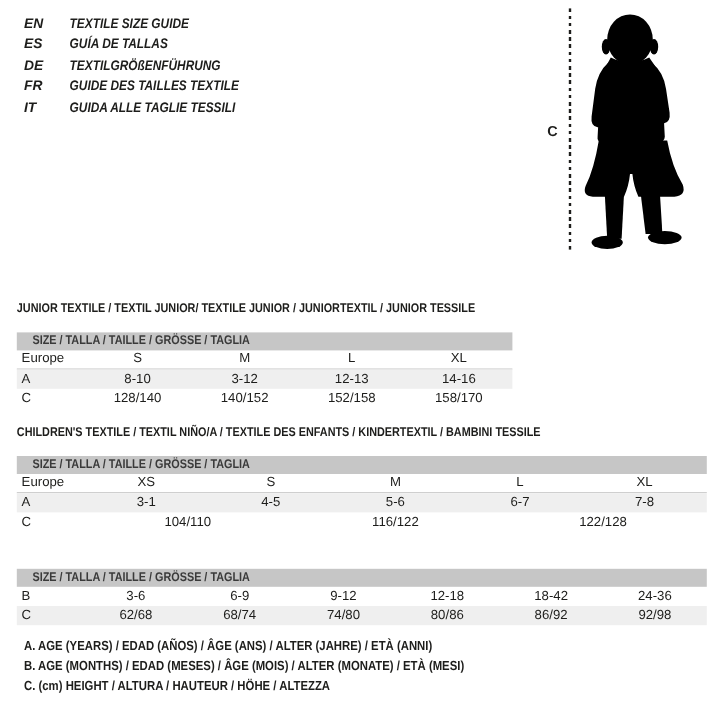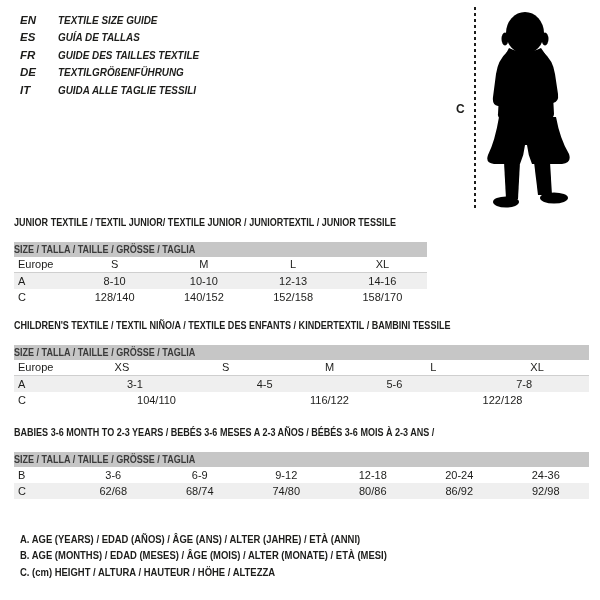--- a/index.html
+++ b/index.html
@@ -29,29 +29,29 @@
   
   .figure{position:absolute;left:455px;top:4px;width:142px;height:208px;}
   .height-label{position:absolute;left:1px;top:98px;font-size:12px;font-weight:700;}
   .dash-line{
     position:absolute;left:19px;top:3px;width:2px;height:201px;
     background:repeating-linear-gradient(to bottom,var(--text) 0 3px,transparent 3px 6px);
   }
   .baby-svg{position:absolute;left:28px;top:0;}
 
   
-  .section{position:absolute;left:14px;}
+  .section{position:absolute;left:14px;margin-top:35px;}
   .section-0{top:216px;}
   .section-1{top:319px;}
   .section-2{top:426px;}
   .section-title{font-size:10.5px;font-weight:700;line-height:13px;}
   .size-table{margin-top:13px;}
   .table-header{
     height:15px;line-height:15px;background:var(--header-bg);
-    padding-left:0;box-sizing:border-box;
+    padding-left:13px;box-sizing:border-box;
     font-weight:700;font-size:10.5px;color:#3a3a3a;
   }
   .t-row{display:flex;height:16px;line-height:16px;font-size:11px;}
   .t-row.shaded{background:var(--shade-bg);}
   .t-row.underline{height:15px;line-height:15px;border-bottom:1px solid var(--rule);align-items:center;}
   .t-label{width:56px;flex:0 0 56px;padding-left:4px;box-sizing:border-box;}
   .t-cell{flex:1;text-align:center;}
 
   
   .footnotes{position:absolute;left:20px;top:531px;}
@@ -65,26 +65,26 @@
   <div class="lang-list" id="lang-list">
       <div class="lang-row">
         <span class="lang-code">EN</span>
         <span class="lang-label cond">TEXTILE SIZE GUIDE</span>
       </div>
       <div class="lang-row">
         <span class="lang-code">ES</span>
         <span class="lang-label cond">GUÍA DE TALLAS</span>
       </div>
       <div class="lang-row">
+        <span class="lang-code">DE</span>
+        <span class="lang-label cond">TEXTILGRÖßENFÜHRUNG</span>
+      </div>
+      <div class="lang-row">
         <span class="lang-code">FR</span>
         <span class="lang-label cond">GUIDE DES TAILLES TEXTILE</span>
-      </div>
-      <div class="lang-row">
-        <span class="lang-code">DE</span>
-        <span class="lang-label cond">TEXTILGRÖßENFÜHRUNG</span>
       </div>
       <div class="lang-row">
         <span class="lang-code">IT</span>
         <span class="lang-label cond">GUIDA ALLE TAGLIE TESSILI</span>
       </div>
     </div>
 
   <div class="figure">
     <span class="height-label">C</span>
     <div class="dash-line"></div>
@@ -123,21 +123,21 @@
           <div class="t-row underline">
             <span class="t-label">Europe</span>
             <span class="t-cell">S</span>
             <span class="t-cell">M</span>
             <span class="t-cell">L</span>
             <span class="t-cell">XL</span>
           </div>
           <div class="t-row shaded">
             <span class="t-label">A</span>
             <span class="t-cell">8-10</span>
-            <span class="t-cell">10-10</span>
+            <span class="t-cell">3-12</span>
             <span class="t-cell">12-13</span>
             <span class="t-cell">14-16</span>
           </div>
           <div class="t-row">
             <span class="t-label">C</span>
             <span class="t-cell">128/140</span>
             <span class="t-cell">140/152</span>
             <span class="t-cell">152/158</span>
             <span class="t-cell">158/170</span>
           </div>
@@ -155,43 +155,43 @@
             <span class="t-cell">S</span>
             <span class="t-cell">M</span>
             <span class="t-cell">L</span>
             <span class="t-cell">XL</span>
           </div>
           <div class="t-row shaded">
             <span class="t-label">A</span>
             <span class="t-cell">3-1</span>
             <span class="t-cell">4-5</span>
             <span class="t-cell">5-6</span>
+            <span class="t-cell">6-7</span>
             <span class="t-cell">7-8</span>
           </div>
           <div class="t-row">
             <span class="t-label">C</span>
             <span class="t-cell">104/110</span>
             <span class="t-cell">116/122</span>
             <span class="t-cell">122/128</span>
           </div>
         </div>
       </div>
       <div class="section section-2">
         <div class="section-title">
-          <div class="title-line"><span class="cond">BABIES 3-6 MONTH TO 2-3 YEARS / BEBÉS 3-6 MESES A 2-3 AÑOS / BÉBÉS 3-6 MOIS À 2-3 ANS /</span></div>
         </div>
         <div class="size-table" style="width: 575px;">
           <div class="table-header"><span class="cond">SIZE / TALLA / TAILLE / GRÖSSE / TAGLIA</span></div>
           <div class="t-row">
             <span class="t-label">B</span>
             <span class="t-cell">3-6</span>
             <span class="t-cell">6-9</span>
             <span class="t-cell">9-12</span>
             <span class="t-cell">12-18</span>
-            <span class="t-cell">20-24</span>
+            <span class="t-cell">18-42</span>
             <span class="t-cell">24-36</span>
           </div>
           <div class="t-row shaded">
             <span class="t-label">C</span>
             <span class="t-cell">62/68</span>
             <span class="t-cell">68/74</span>
             <span class="t-cell">74/80</span>
             <span class="t-cell">80/86</span>
             <span class="t-cell">86/92</span>
             <span class="t-cell">92/98</span>

